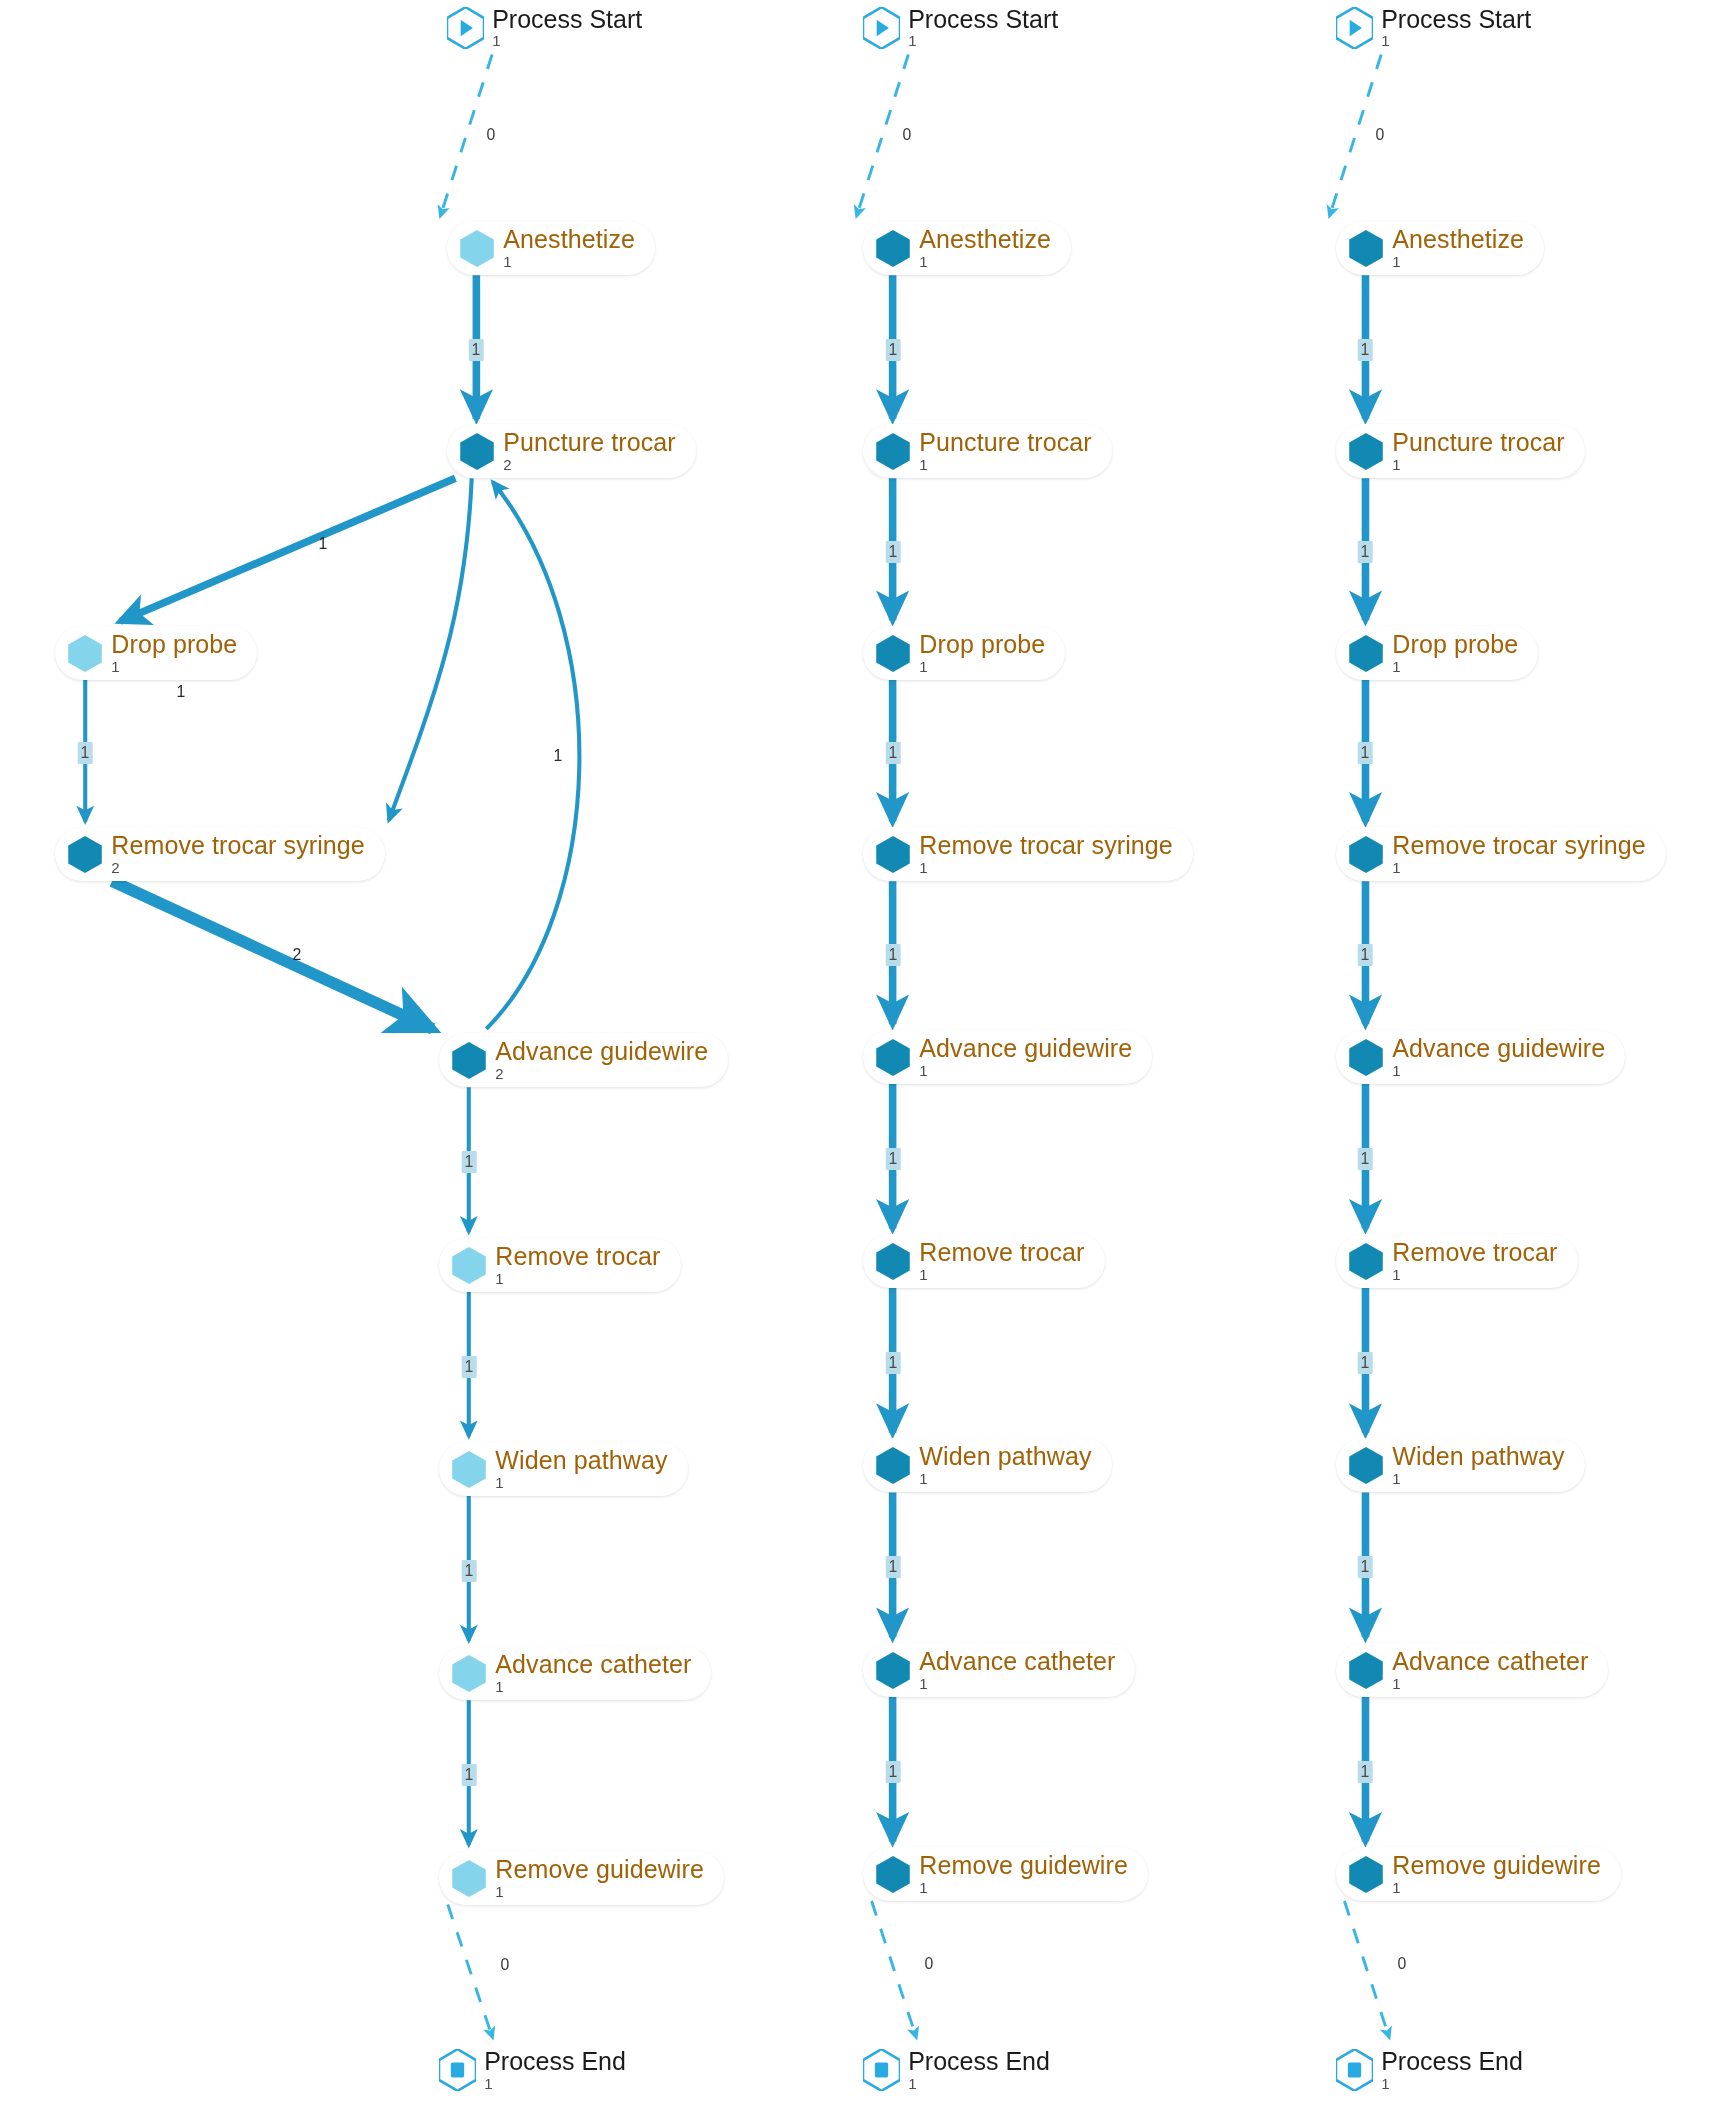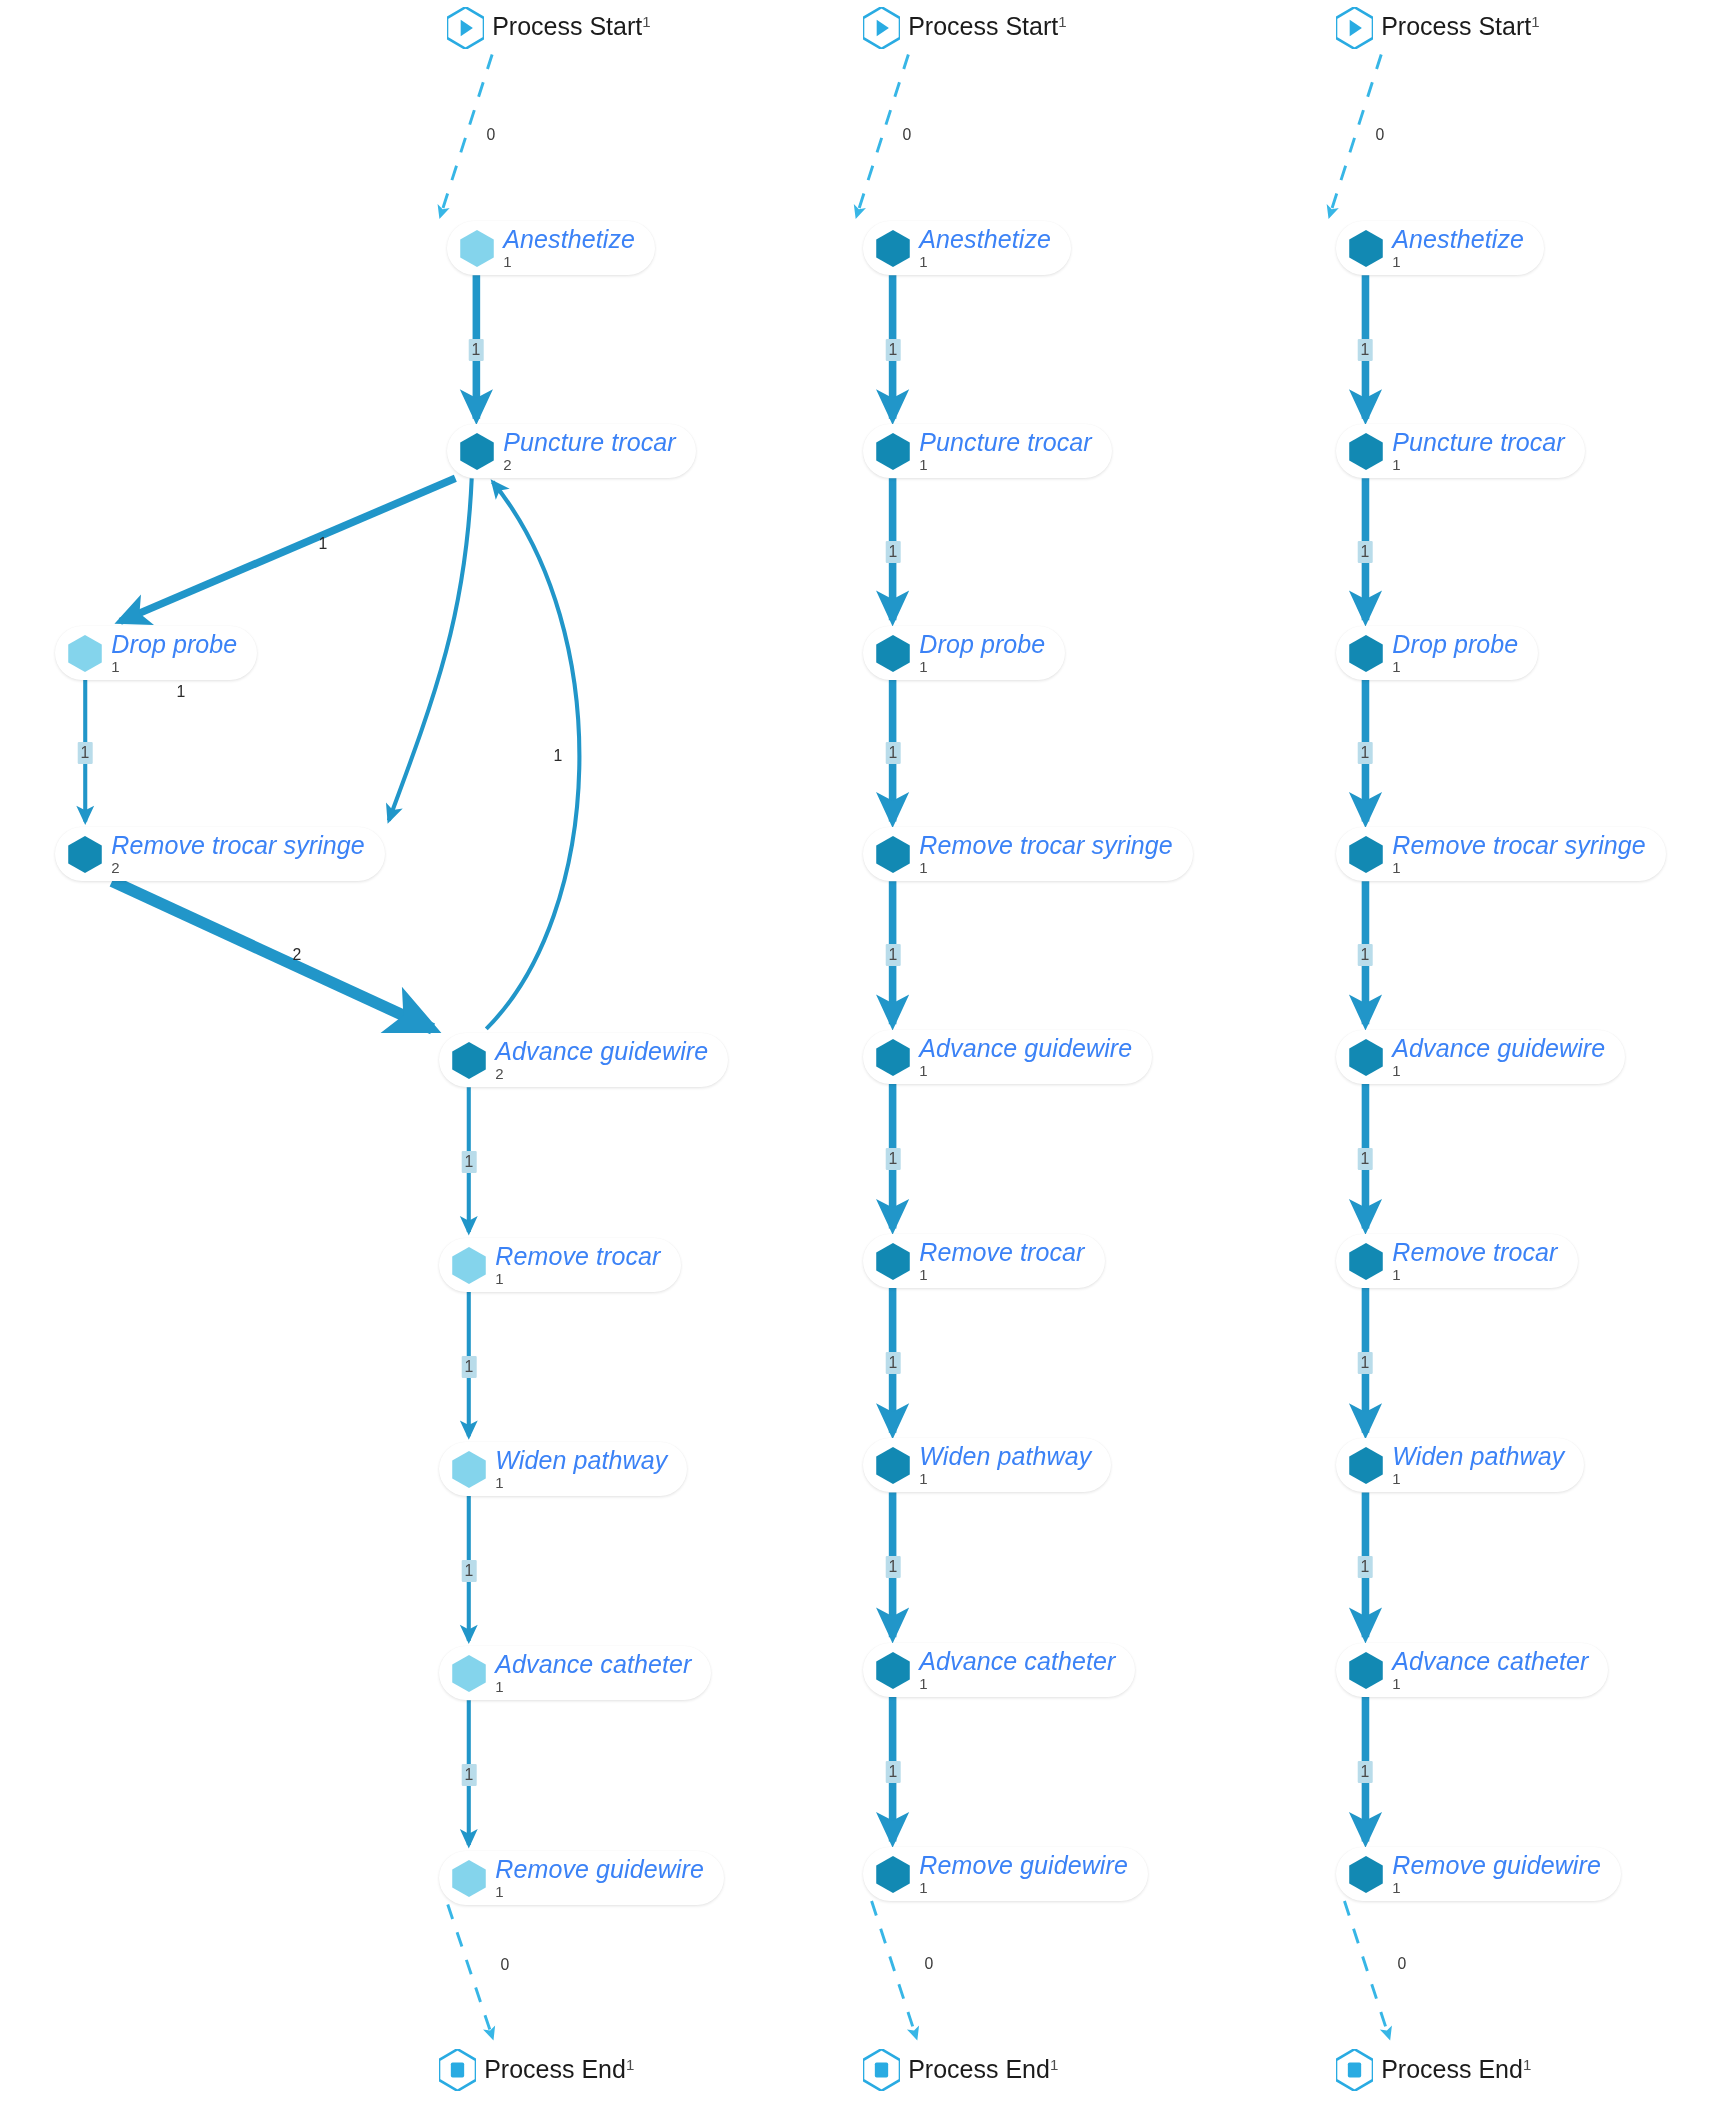--- a/index.html
+++ b/index.html
@@ -22,37 +22,36 @@
     padding:0 20px 0 13px;
     white-space:nowrap;
     box-sizing:border-box;
   }
   .node .hex{
     width:34px;height:37px;flex:0 0 34px;
     margin-right:9.3px;
   }
   .node .txt{display:flex;flex-direction:column;justify-content:center;line-height:1;}
   .node .label{
-    font-size:25px;color:#3b82f6;letter-spacing:0.1px;
+    font-size:25px;color:#a16207;letter-spacing:0.1px;
     margin-bottom:1.8px;
-    font-style:italic;
   }
   .node .count{
     font-size:15px;color:#4d4d4d;
   }
 
   
   .term{
     position:absolute;
     display:flex;align-items:center;
     height:54px;
     white-space:nowrap;
   }
   .term .hexo{width:37px;height:42px;flex:0 0 37px;margin-right:8.2px;}
-  .term .txt{display:flex;flex-direction:row;justify-content:center;line-height:1;}
+  .term .txt{display:flex;flex-direction:column;justify-content:center;line-height:1;}
   .term .label{font-size:25px;color:#1b1b1b;margin-bottom:1.8px;}
   .term .count{font-size:15px;color:#4d4d4d;}
 
   
   .elabel{
     position:absolute;
     transform:translate(-50%,-50%);
     background:#b9dcea;
     color:#4a4a4a;
     font-size:15.8px;

